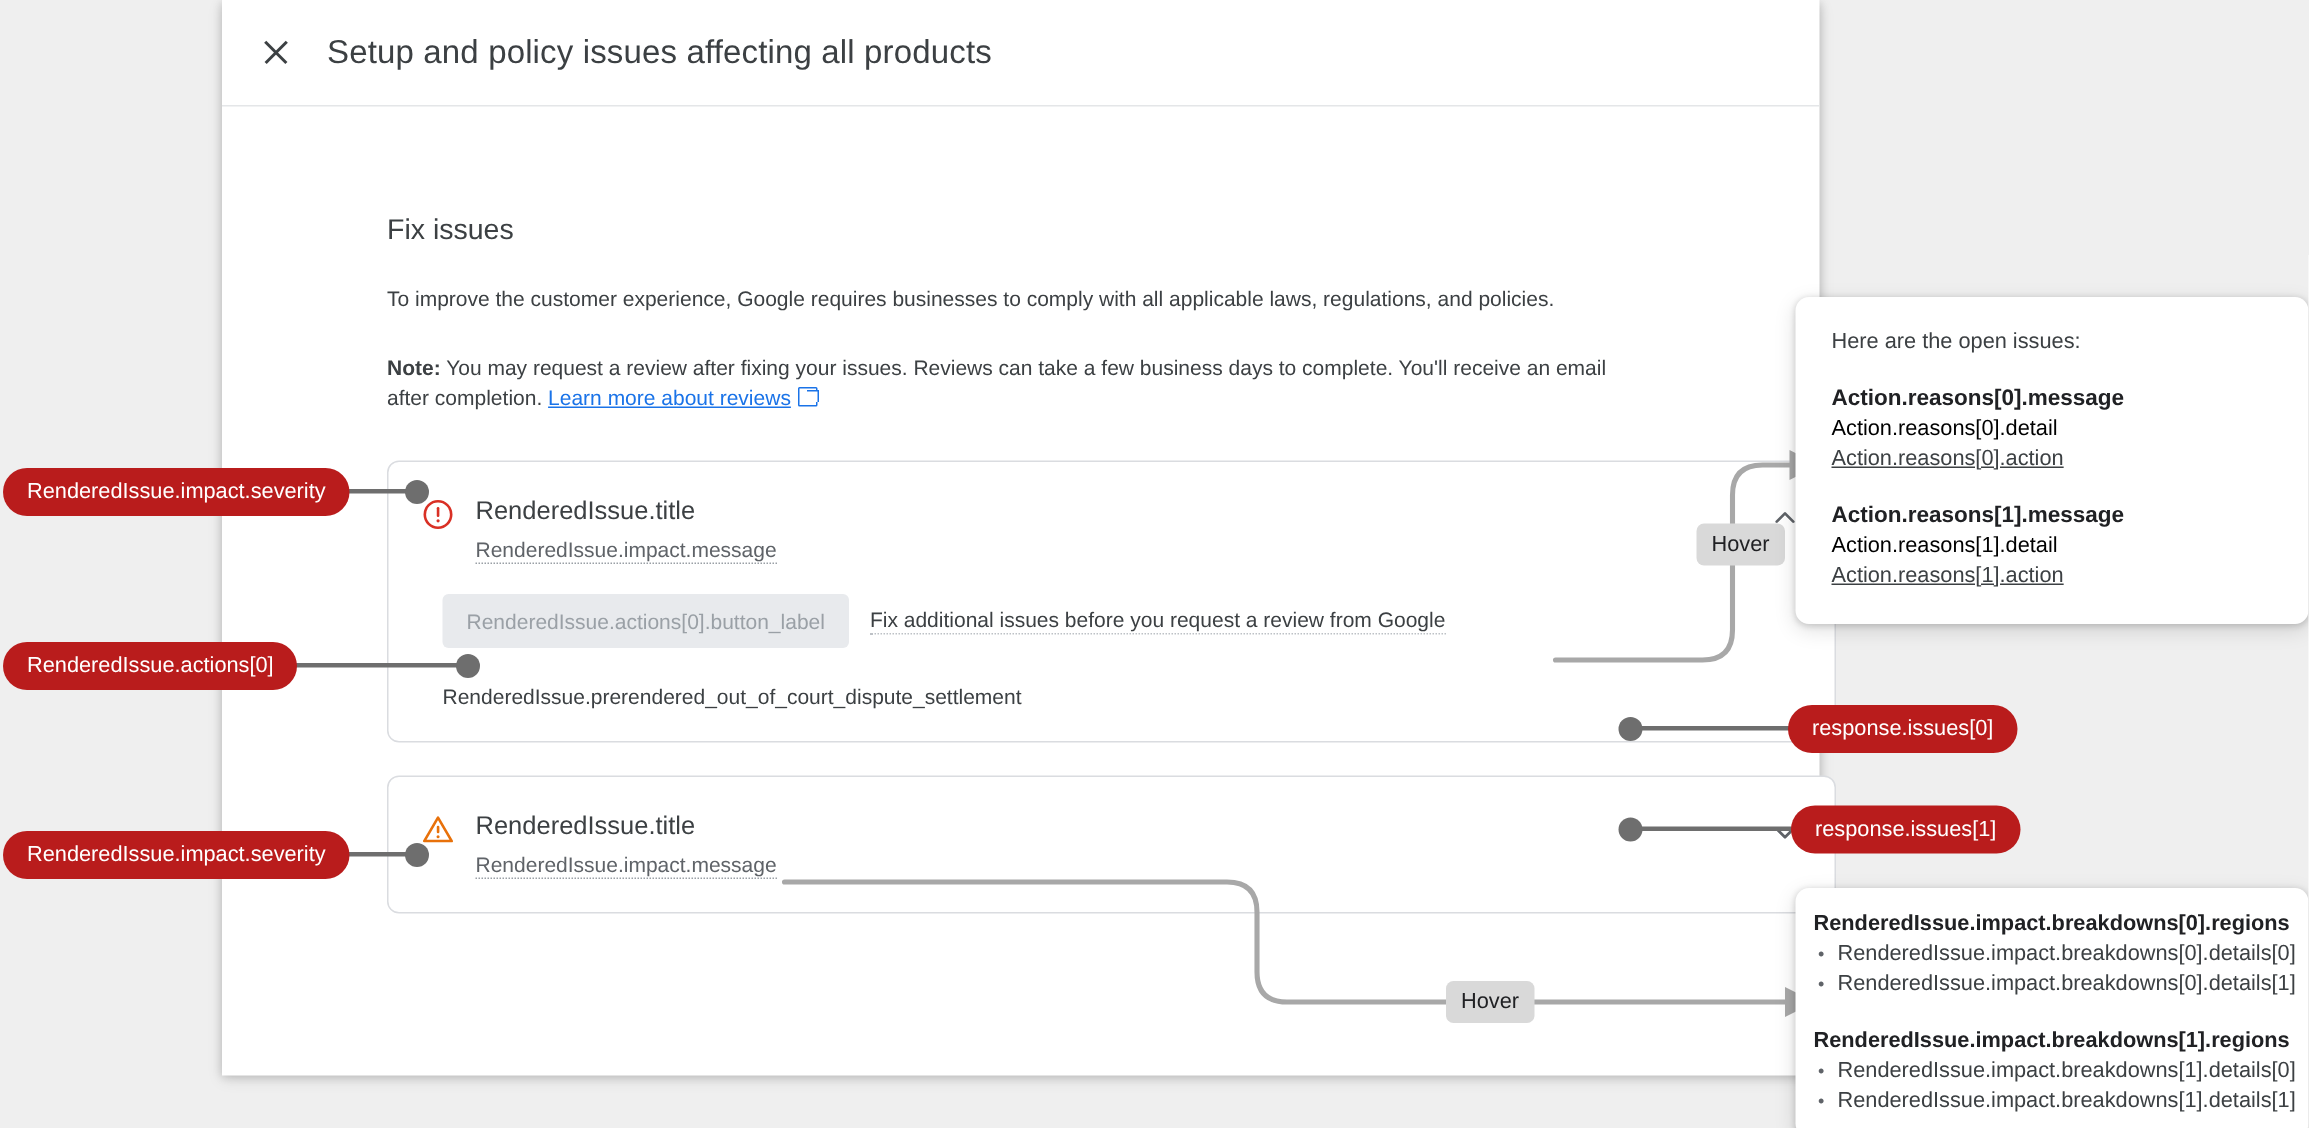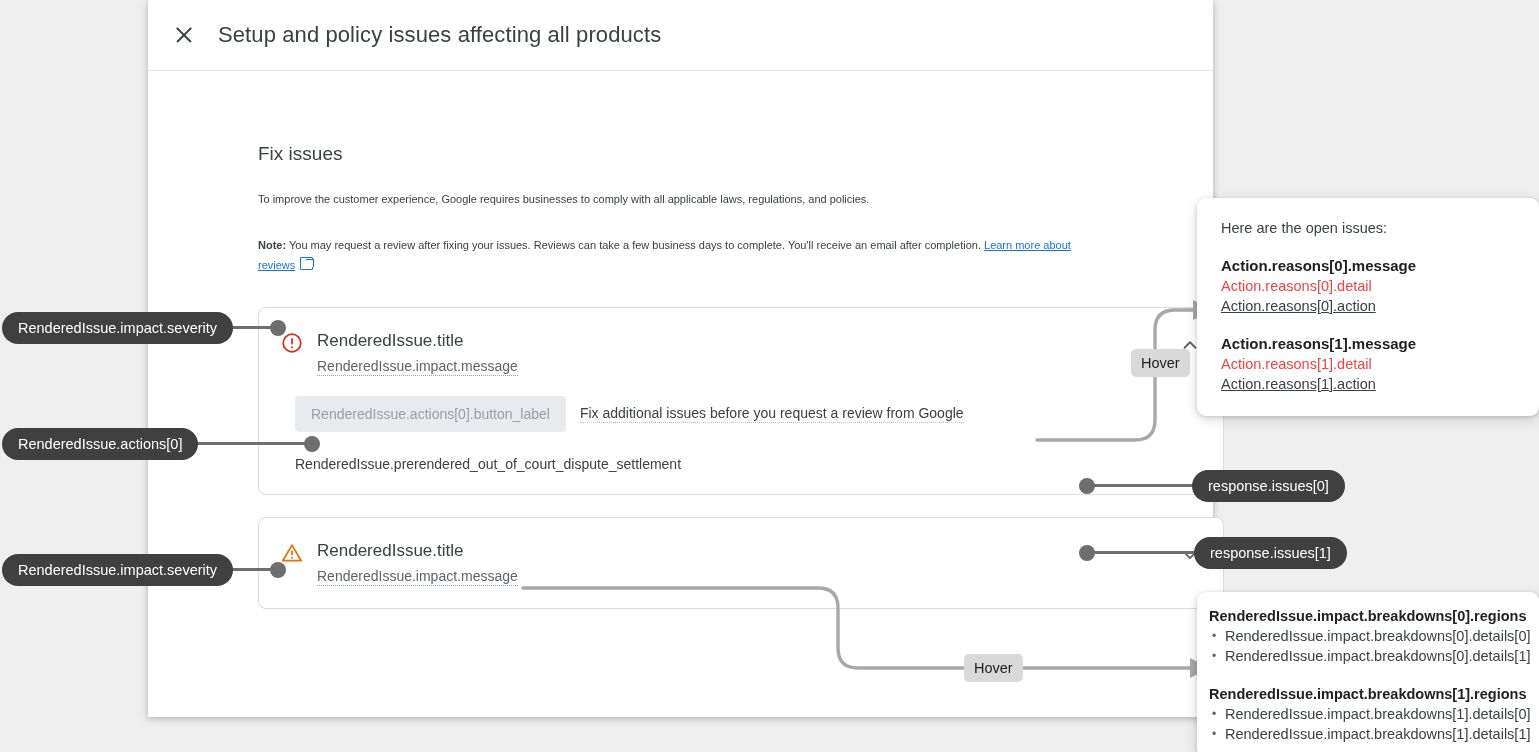--- a/index.html
+++ b/index.html
@@ -48,21 +48,21 @@
     letter-spacing: .1px;
   }
 
   .dialog-body { padding: 72px 0 0 110px; }
 
   .section-title {
     font-size: 19px; color: #3c4043; font-weight: 400;
     margin: 0 0 24px 0;
   }
   .para {
-    font-size: 11px; color: #3c4043; line-height: 20px;
+    font-size: 14px; color: #3c4043; line-height: 20px;
     margin: 0 0 26px 0; max-width: 838px;
   }
   .para b { font-weight: 700; }
   .link {
     color: #1a73e8; text-decoration: underline; cursor: pointer;
   }
   .ext-icon {
     display: inline-block; width: 11px; height: 11px;
     border: 1.4px solid #1a73e8; border-radius: 1px;
     position: relative; margin-left: 5px; top: 1px;
@@ -121,21 +121,21 @@
   .side-note {
     margin-left: 14px;
     font-size: 14px; color: #3c4043;
     border-bottom: 1.5px dotted #bdc1c6;
     padding-bottom: 1px;
   }
 
   
   .pill {
     position: absolute;
-    background: #404040;
+    background: #b91c1c;
     color: #ffffff;
     border-radius: 16px;
     font-size: 14.5px;
     padding: 8px 16px;
     white-space: nowrap;
     z-index: 30;
   }
   .hover-pill {
     position: absolute;
     background: #d9d9d9;
@@ -166,21 +166,21 @@
     background: #fff;
     border-radius: 9px;
     box-shadow: 0 1px 4px rgba(0,0,0,0.16), 0 4px 14px rgba(0,0,0,0.13);
     z-index: 40;
     box-sizing: border-box;
   }
   .tt-lead { font-size: 14.5px; color: #3c4043; margin-bottom: 20px; }
   .tt-group { margin-bottom: 18px; }
   .tt-group:last-child { margin-bottom: 0; }
   .tt-msg { font-size: 15px; color: #202124; font-weight: 700; line-height: 20px; }
-  .tt-detail { font-size: 14.5px; color: #ef4444; line-height: 20px; }
+  .tt-detail { font-size: 14.5px; color: #000000; line-height: 20px; }
   .tt-action { font-size: 14.5px; color: #3c4043; line-height: 20px; text-decoration: underline; cursor: pointer; }
   .tt-region { font-size: 14.5px; color: #202124; font-weight: 700; line-height: 20px; }
   .tt-bullet { font-size: 14.5px; color: #3c4043; line-height: 20px; padding-left: 16px; position: relative; }
   .tt-bullet:before {
     content: "\2022"; position: absolute; left: 3px; top: 0; color: #5f6368; font-size: 12px;
   }
 
   svg.conn { position: absolute; left: 0; top: 0; width: 1539px; height: 752px; z-index: 20; pointer-events: none; }
 </style>
 </head>

